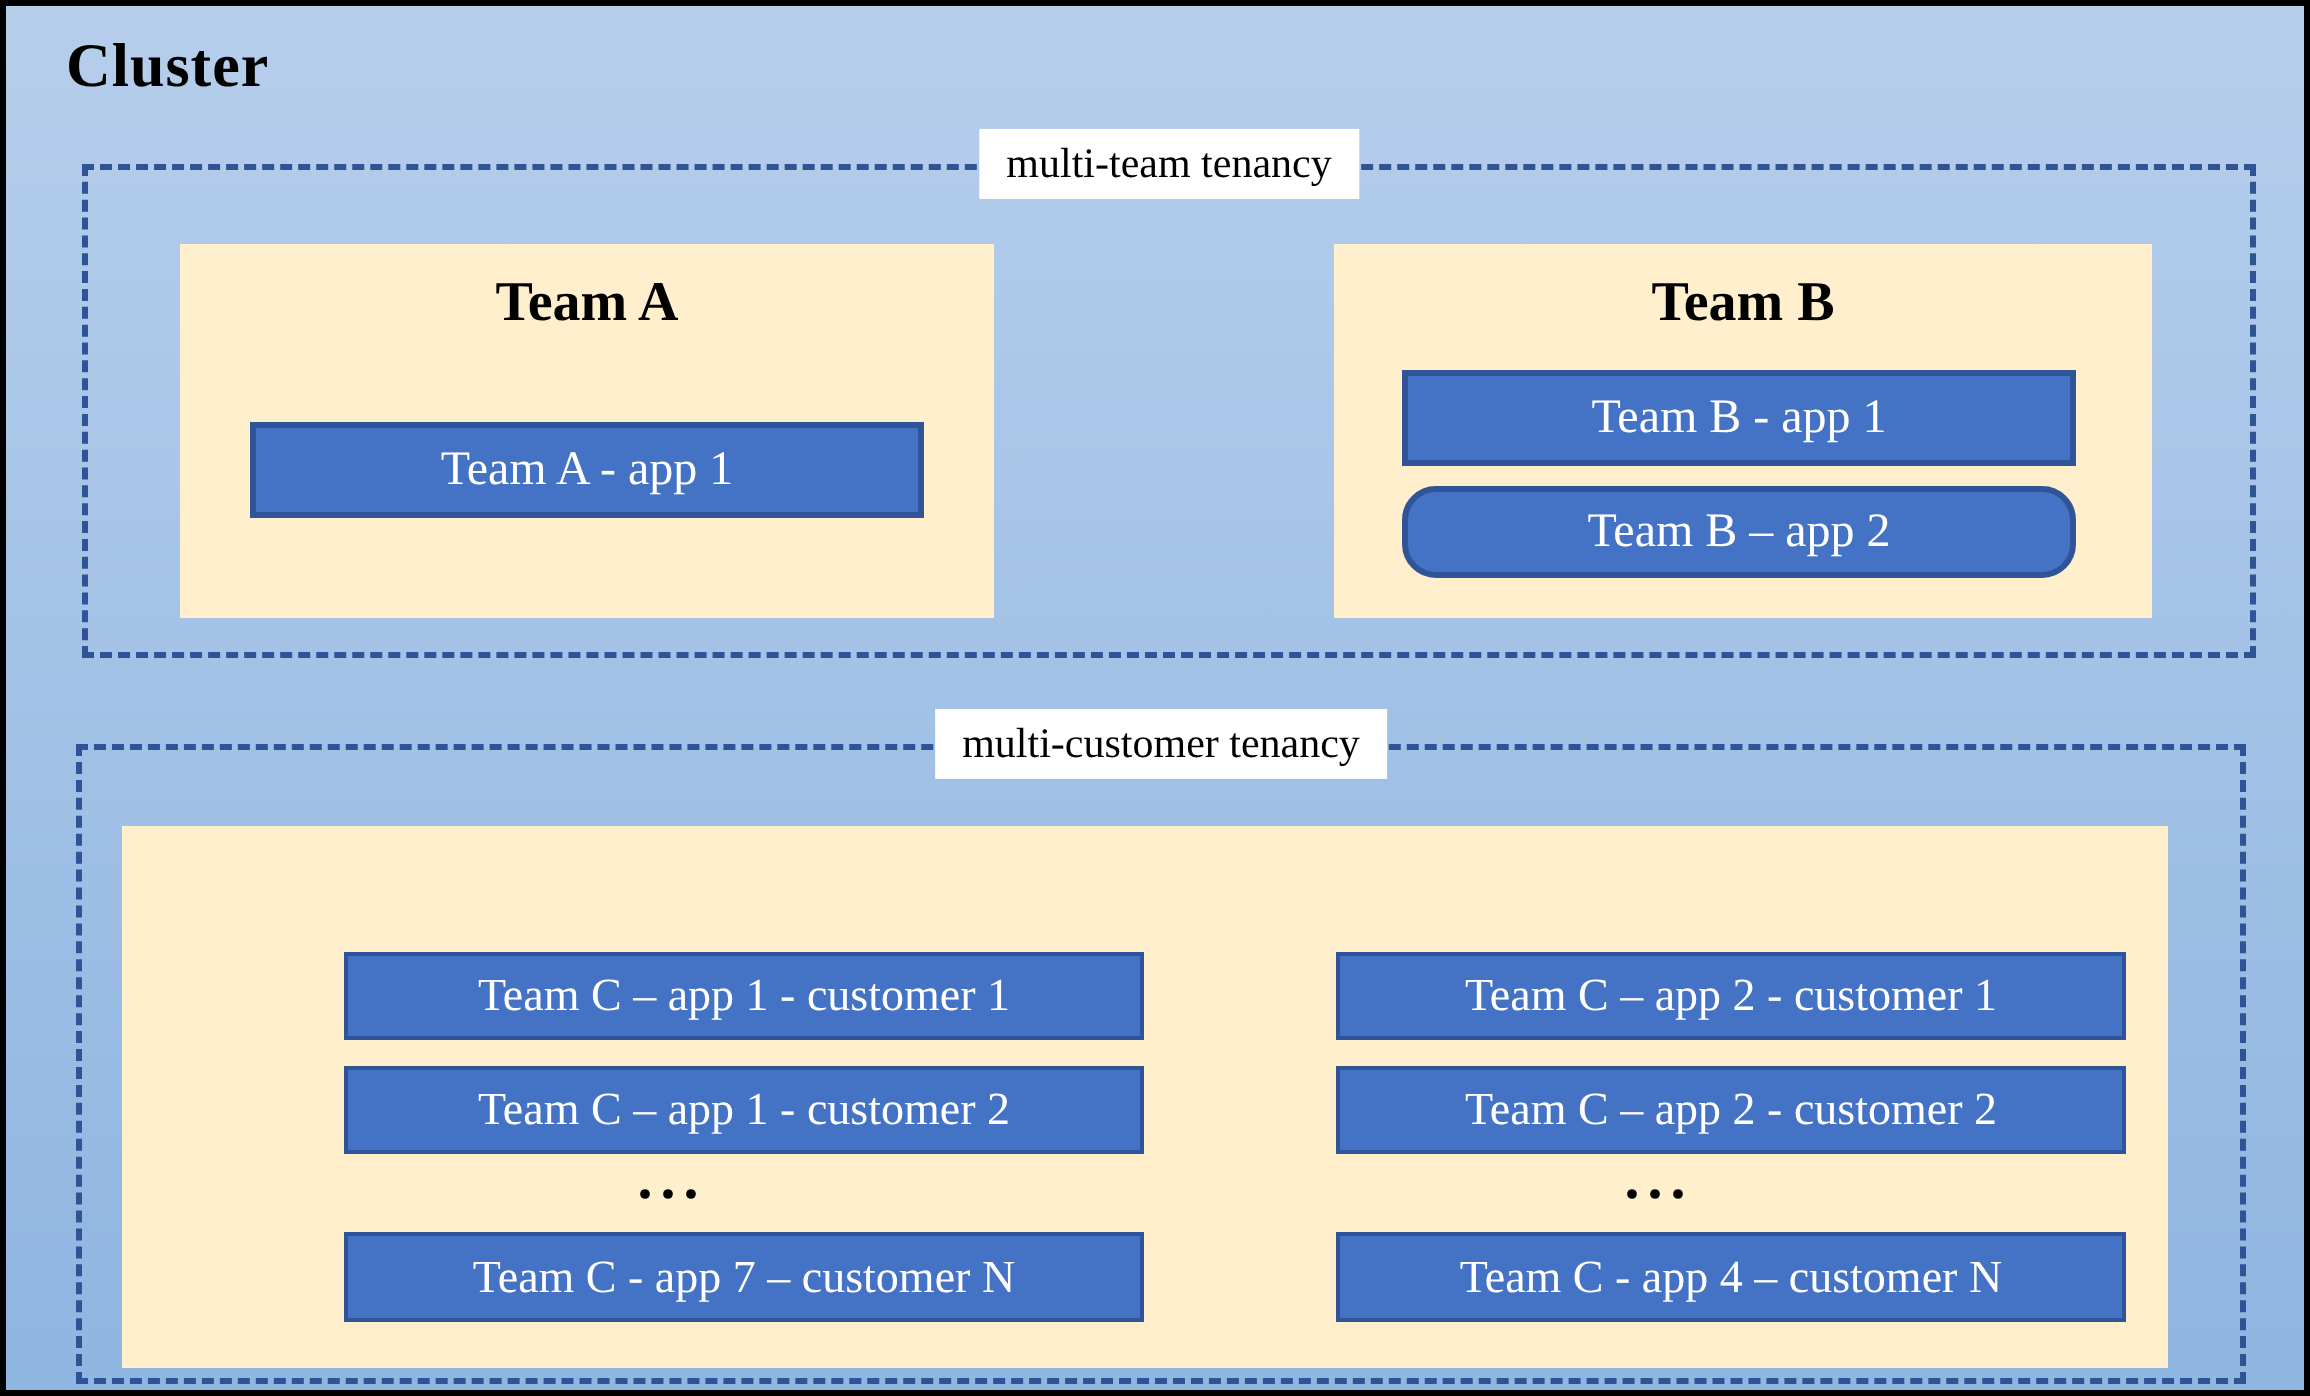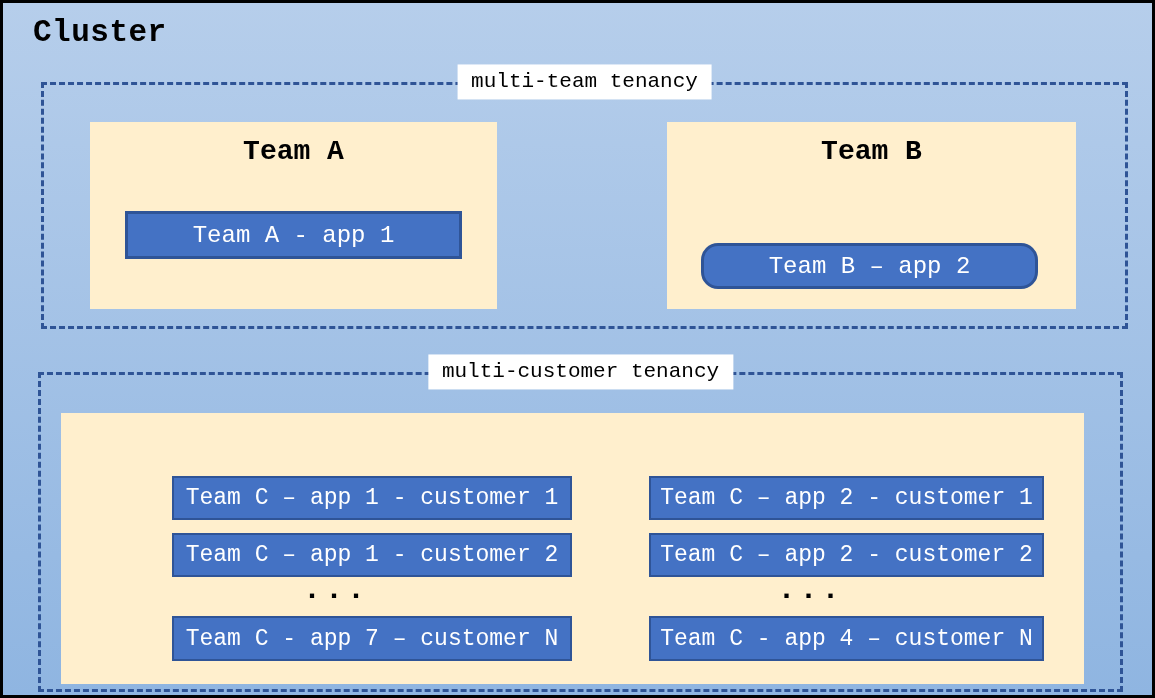--- a/index.html
+++ b/index.html
@@ -6,21 +6,21 @@
   * { box-sizing: border-box; }
 
   .canvas {
     position: relative;
     width: 1155px;
     height: 698px;
     border: 3px solid #000000;
     background: linear-gradient(180deg,
       var(--background-top, #B6CEEB) 0%,
       var(--background-bottom, #8FB5E1) 100%);
-    font-family: Liberation Mono, monospace;
+    font-family: Liberation Serif, serif;
     overflow: hidden;
   }
 
   .cluster-title {
     position: absolute;
     left: 30px;
     top: 12px;
     font-size: 31px;
     font-weight: bold;
     color: var(--text-dark, #000000);
@@ -89,21 +89,21 @@
   .app-b1 { left: 34px; top: 63px;  width: 337px; height: 48px; }
   .app-b2 { left: 34px; top: 121px; width: 337px; height: 46px; border-radius: 17px; }
 
   .c-col {
     position: absolute;
     top: 63px;
     display: flex;
     flex-direction: column;
   }
   .c-col-1 { left: 75px;  width: 400px; }
-  .c-col-2 { left: 552px; width: 395px; justify-content: space-between; }
+  .c-col-2 { left: 571px; width: 395px; justify-content: space-between; }
 
   .c-col .app {
     position: static;
     width: 100%;
     height: 44px;
     border-width: 2px;
     font-size: 23px;
     flex: none;
     margin-left: 36px;
   }
@@ -134,20 +134,21 @@
   <section class="zone zone-multi-team">
     <div class="zone-label">multi-team tenancy</div>
 
     <div class="panel panel-a">
       <div class="panel-title">Team A</div>
       <div class="app app-a1">Team A - app 1</div>
     </div>
 
     <div class="panel panel-b">
       <div class="panel-title">Team B</div>
+      <div class="app app-b1">Team B - app 1</div>
       <div class="app app-b2">Team B – app 2</div>
     </div>
   </section>
 
   <section class="zone zone-multi-customer">
     <div class="zone-label">multi-customer tenancy</div>
 
     <div class="panel panel-c">
 
       <div class="c-col c-col-1">

